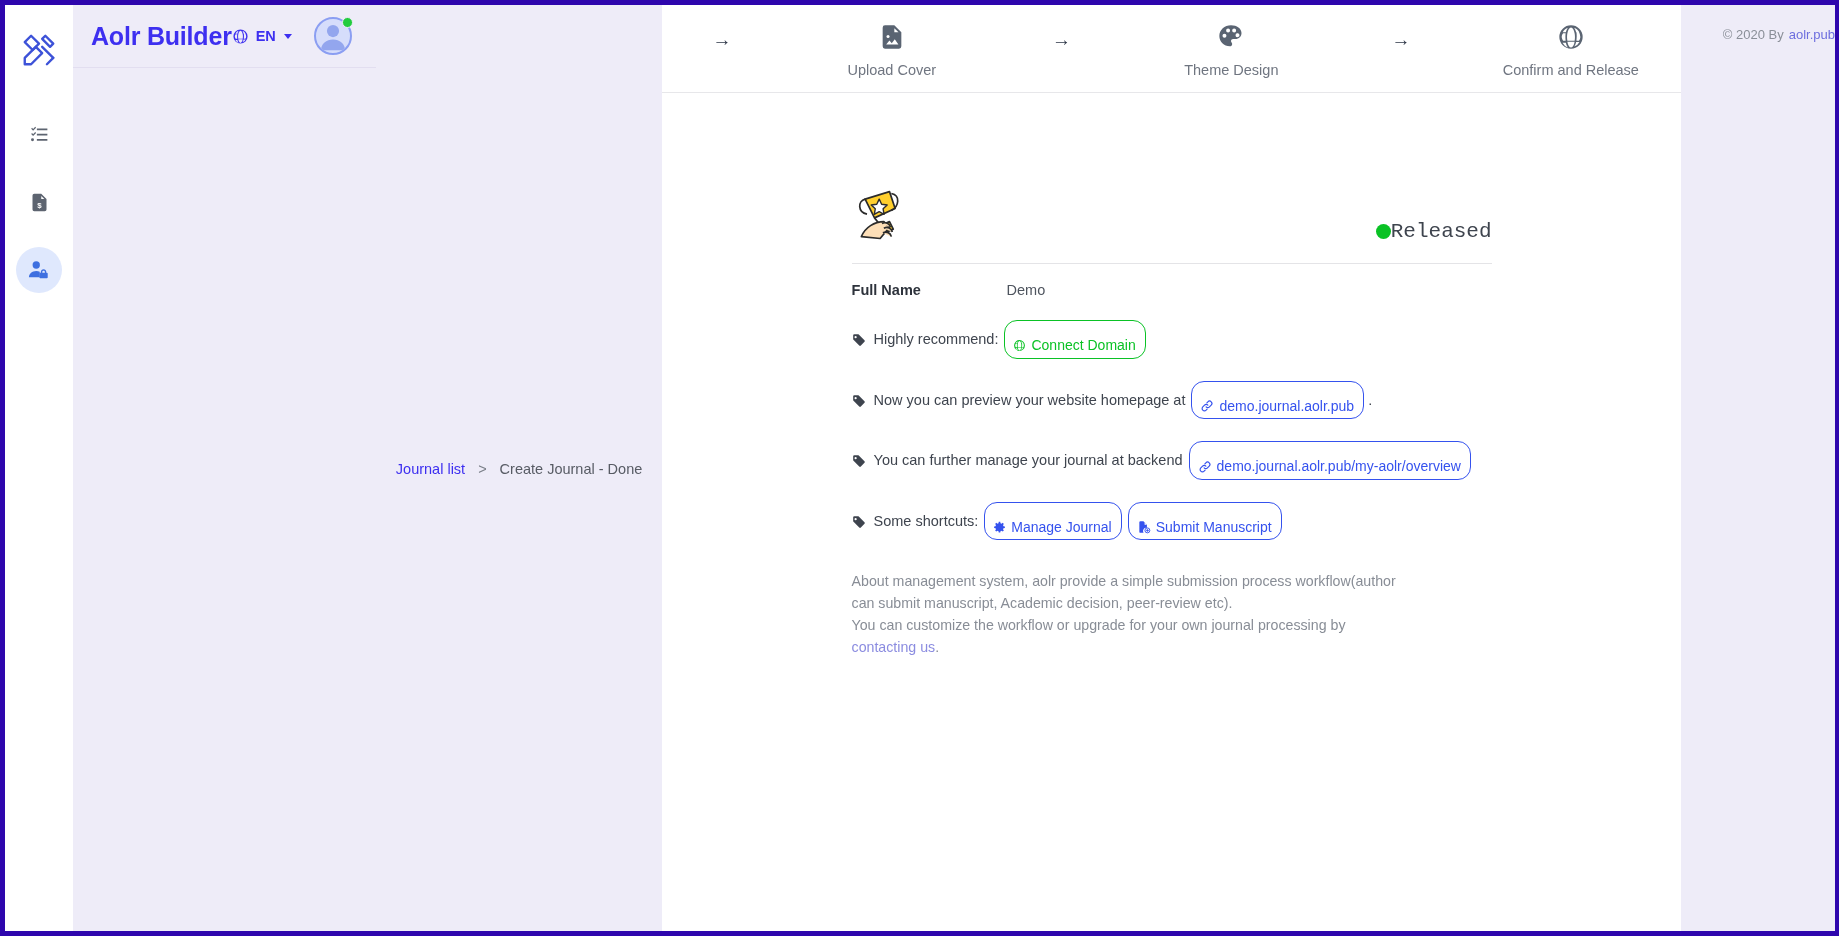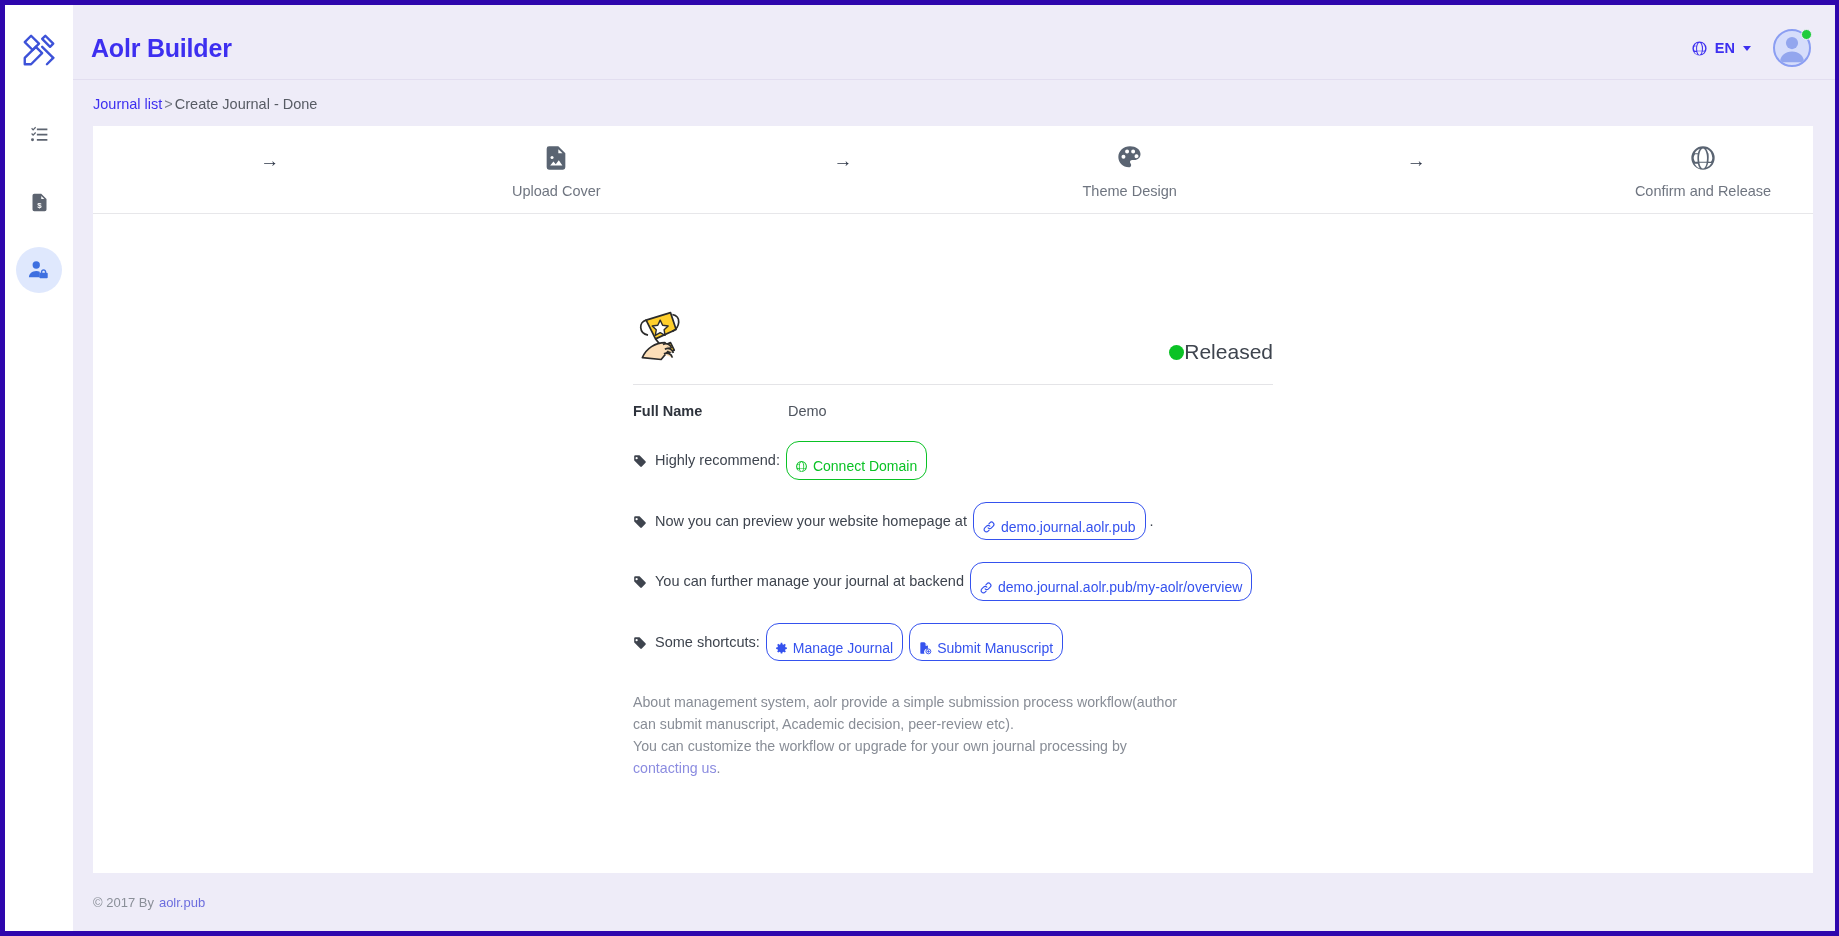--- a/index.html
+++ b/index.html
@@ -54,24 +54,23 @@
     justify-content: center;
     margin-bottom: 22px;
     cursor: pointer;
   }
   .nav-item.active { background: #dfe8fd; }
 
   
   .right {
     flex: 1;
     display: flex;
-    flex-direction: column;
+    flex-direction: row;
     min-width: 0;
     overflow: hidden;
-    margin-top: 12px;
   }
 
   .topbar {
     height: 63px;
     min-height: 63px;
     background: #eeecf8;
     display: flex;
     align-items: center;
     padding: 0 24px 0 18px;
     border-bottom: 1px solid #e2def0;
@@ -122,21 +121,21 @@
     background: #21cc3d; border: 1px solid #eeecf8;
   }
 
   
   .breadcrumb {
     padding: 16px 0 14px 20px;
     font-size: 14.5px;
     color: #575b64;
     display: flex;
     align-items: center;
-    gap: 2px;
+    gap: 13px;
   }
   .breadcrumb a { color: #3d2ff0; text-decoration: none; cursor: pointer; }
   .bc-sep { color: #7a7f88; }
 
   
   .card {
     margin: 0 22px 0 20px;
     background: #ffffff;
     flex: 1;
     display: flex;
@@ -193,20 +192,21 @@
 
   .trophy { width: 60px; height: 62px; }
 
   .status {
     display: flex;
     align-items: center;
     gap: 0;
     font-size: 21px;
     color: #3e444e;
     padding-bottom: 4px;
+    font-family: Liberation Mono, monospace;
   }
   .status-dot {
     width: 15px; height: 15px; border-radius: 50%;
     background: #0ac225;
   }
 
   .kv {
     display: flex;
     margin-top: 18px;
     font-size: 14.5px;
@@ -485,18 +485,18 @@
             <div>
               <span>You can customize the workflow or upgrade for your own journal processing by </span><a href="#">contacting us</a><span>.</span>
             </div>
           </div>
 
         </div>
       </div>
     </section>
 
     <footer class="footer">
-      <span>© 2017 By</span>
+      <span>© 2020 By</span>
       <a href="#">aolr.pub</a>
     </footer>
 
   </div>
 </div>
 
 </body></html>

